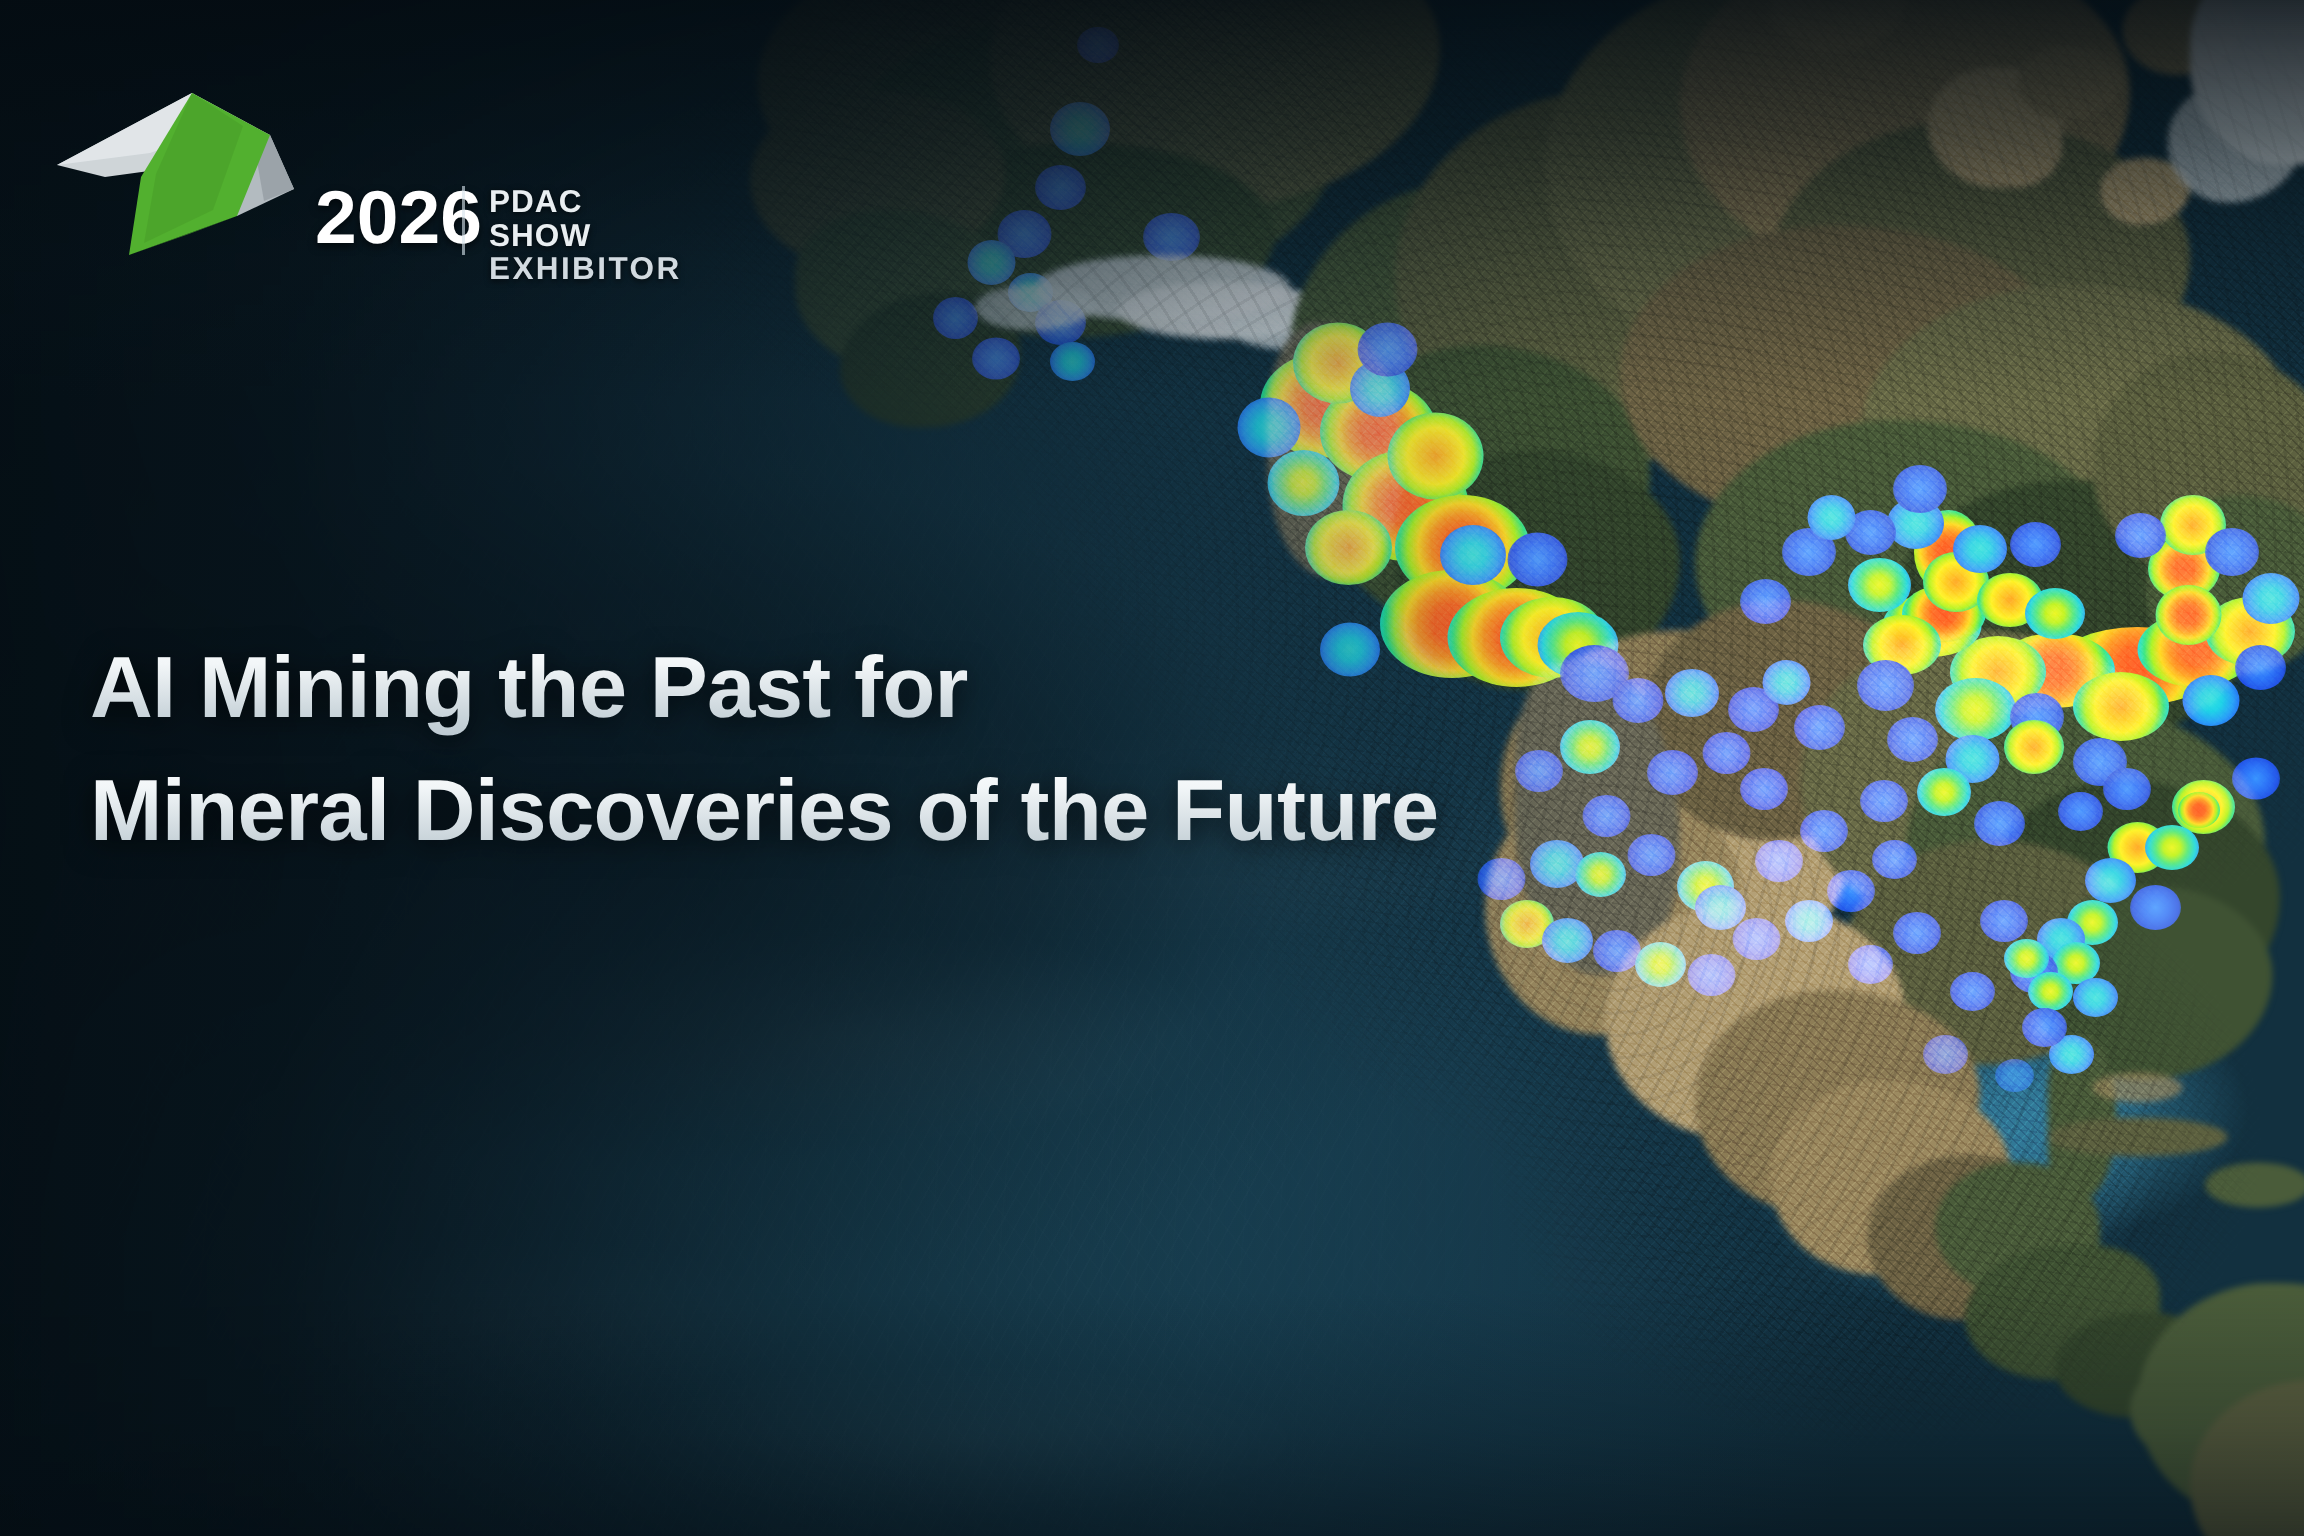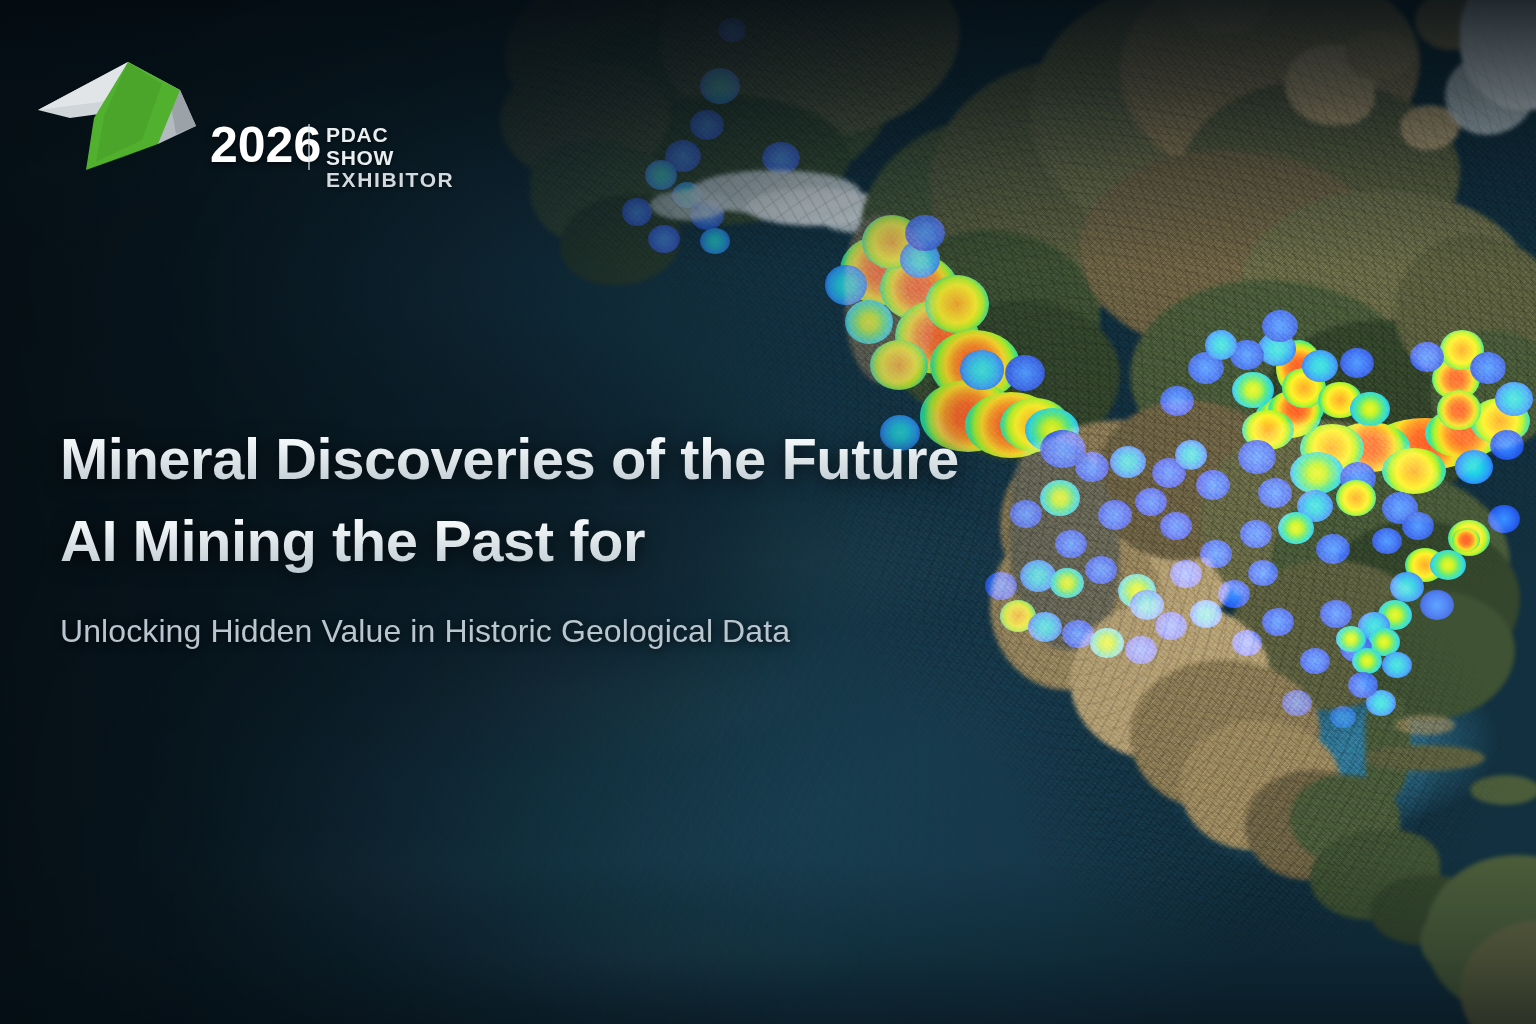--- a/index.html
+++ b/index.html
@@ -439,18 +439,17 @@
     </svg>
     <div class="logo-year">2026</div>
     <div class="logo-divider"></div>
     <div class="logo-sub">
       <span class="l1">PDAC SHOW</span>
       <span class="l2">EXHIBITOR</span>
     </div>
   </div>
 
   <div id="copy">
+    <div class="title-line">AI Mining the Past for</div>
     <div class="title-line">Mineral Discoveries of the Future</div>
-    <div class="title-line">AI Mining the Past for</div>
-    <div class="subtitle">Unlocking Hidden Value in Historic Geological Data</div>
   </div>
 
 </div>
 
 </body></html>

